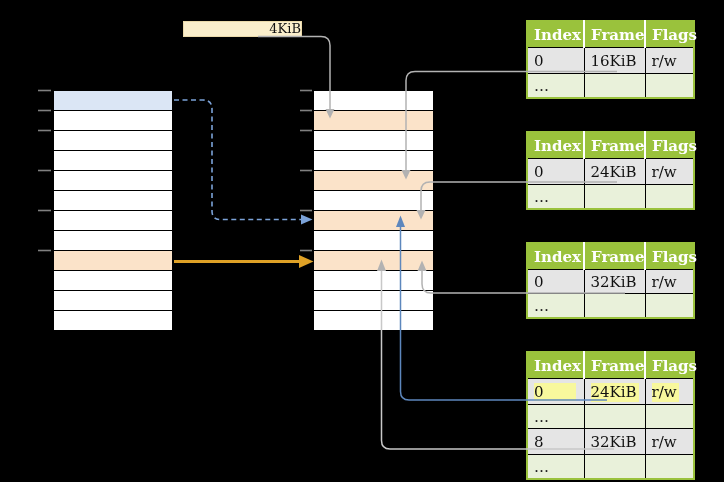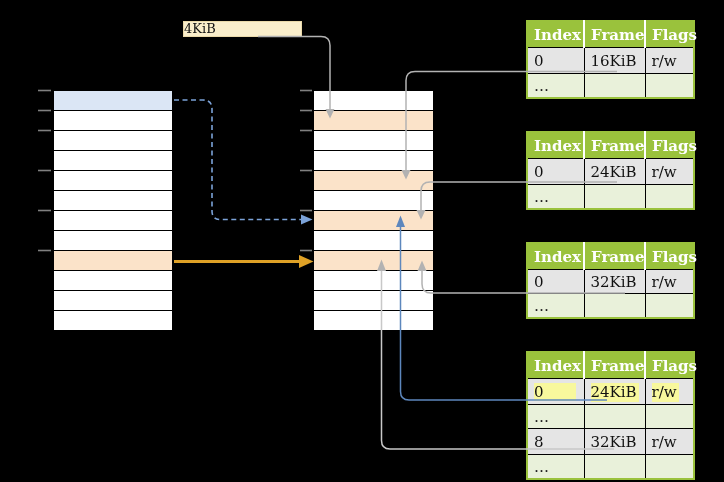--- a/index.html
+++ b/index.html
@@ -1,21 +1,21 @@
 <!DOCTYPE html>
 <html><head>
 <meta charset="utf-8">
 <style>
   html,body{margin:0;padding:0;background:#000;}
   #canvas{position:relative;width:724px;height:482px;background:#000;overflow:hidden;
           font-family:"DejaVu Serif", serif;}
   
   #label-4kib{position:absolute;left:183px;top:21px;width:119px;height:16px;
       background:#faeecb;border:1px solid #ead9a9;box-sizing:border-box;
-      text-align:left;font-size:13px;line-height:14px;color:#111;}
+      text-align:right;font-size:13px;line-height:14px;color:#111;}
   
   .mem-array{position:absolute;top:90px;border:1px solid #000;box-sizing:content-box;background:#fff;}
   #virtual-array{left:53px;width:118px;}
   #physical-array{left:313px;width:119px;}
   .mem-row{height:19px;border-bottom:1px solid #000;background:#fff;}
   .mem-row:last-child{border-bottom:none;}
   
   .ft{position:absolute;left:526px;width:167px;border-collapse:collapse;table-layout:fixed;
       background:#e5e5e5;font-size:15px;padding-left:48px;}
   .ft col.c1{width:57px}.ft col.c2{width:61px}.ft col.c3{width:49px}

